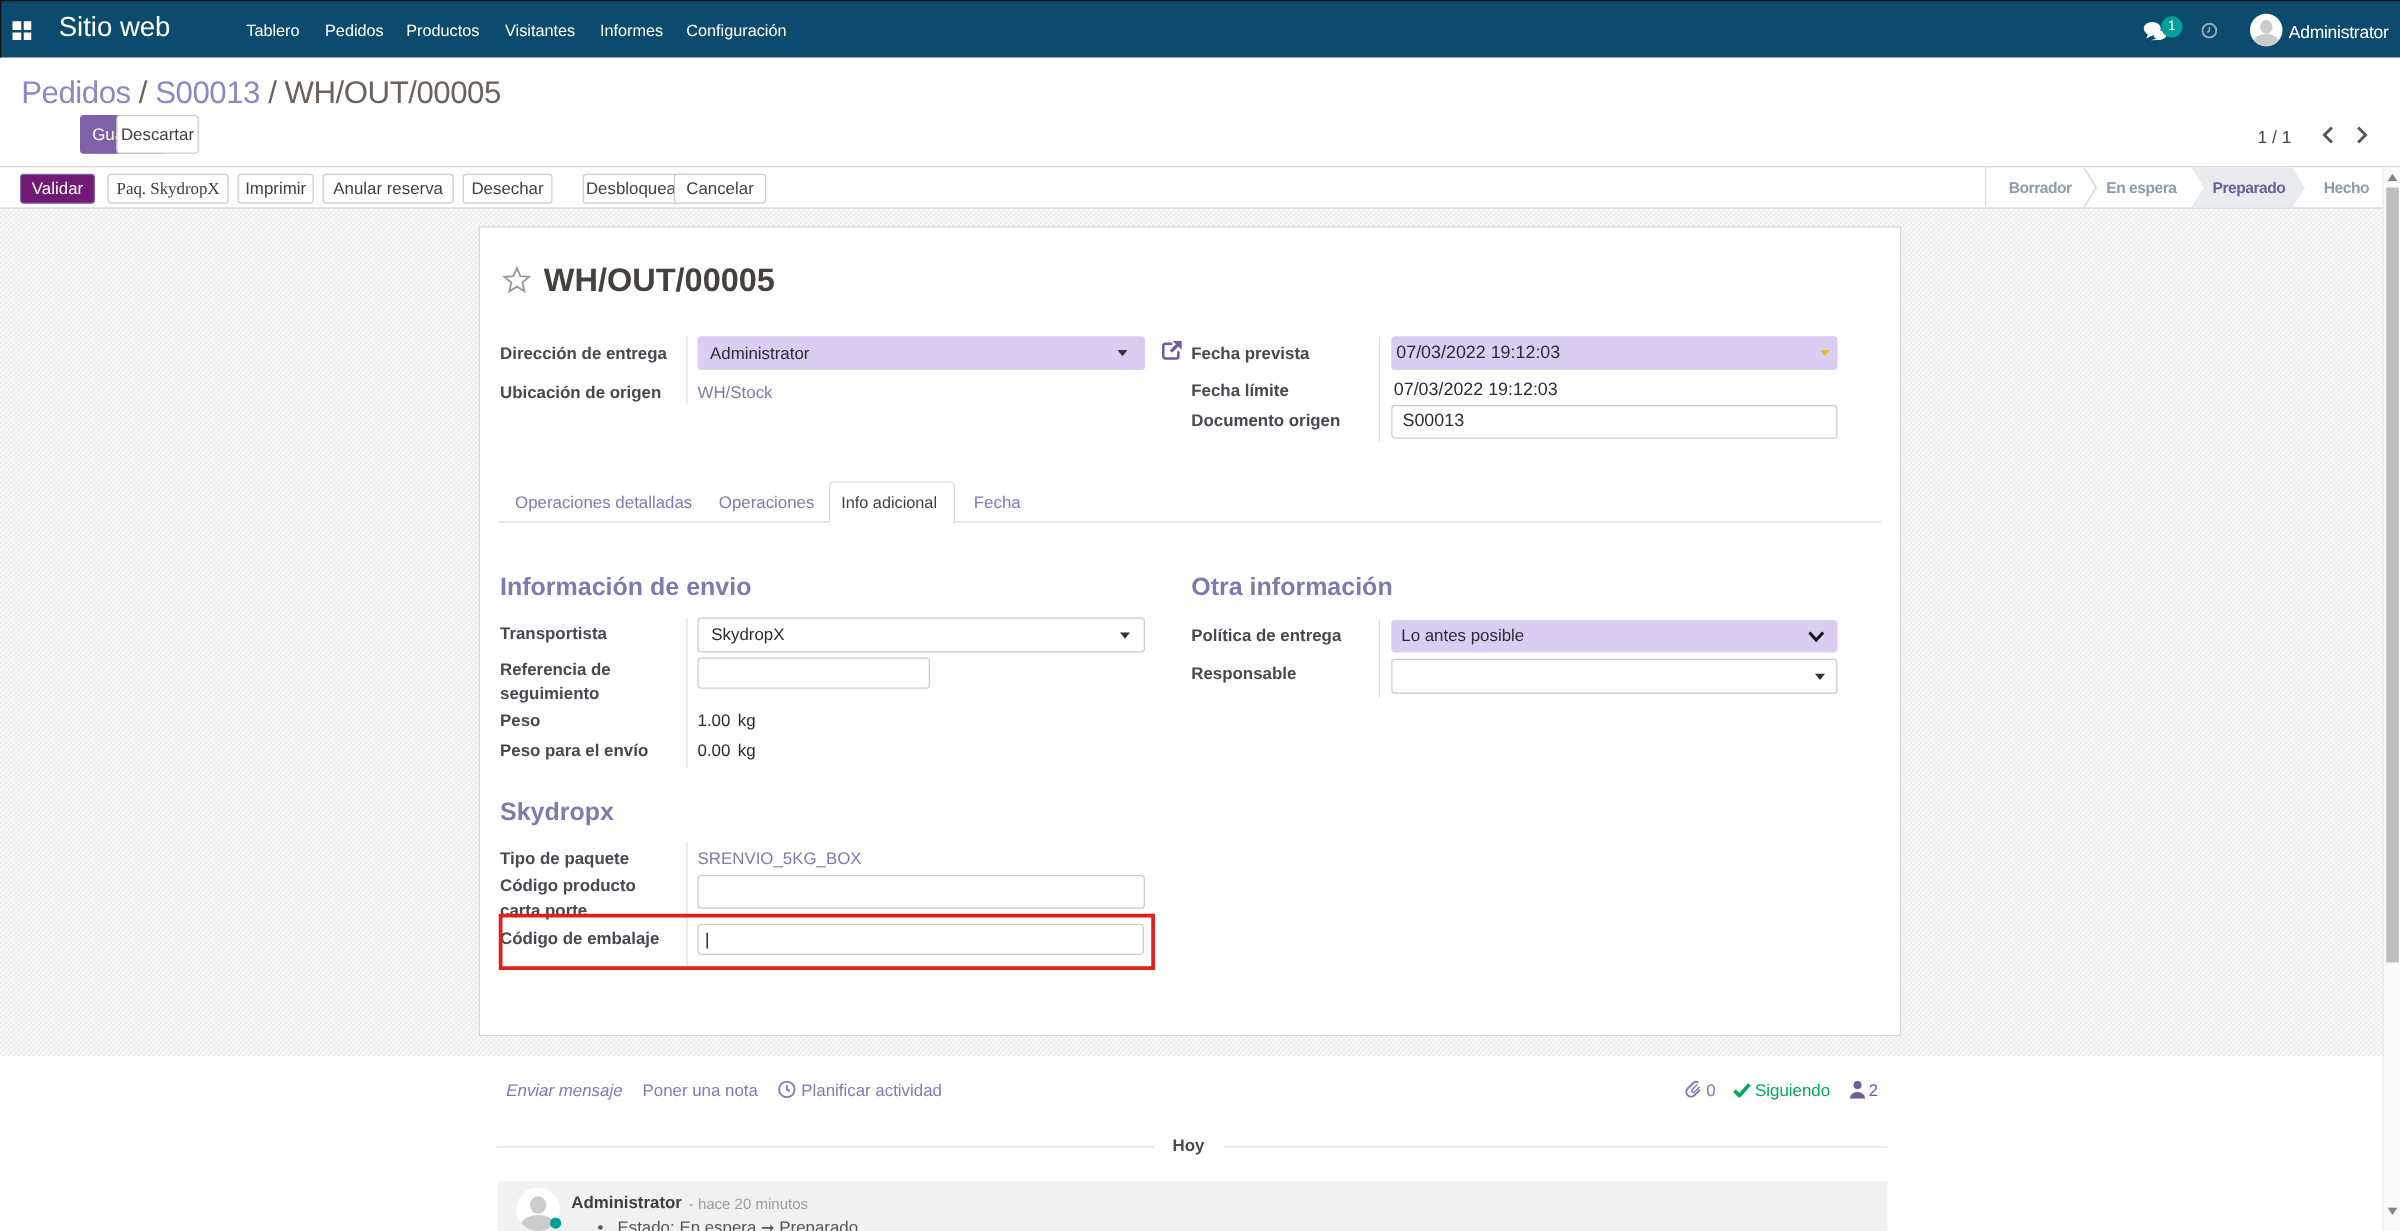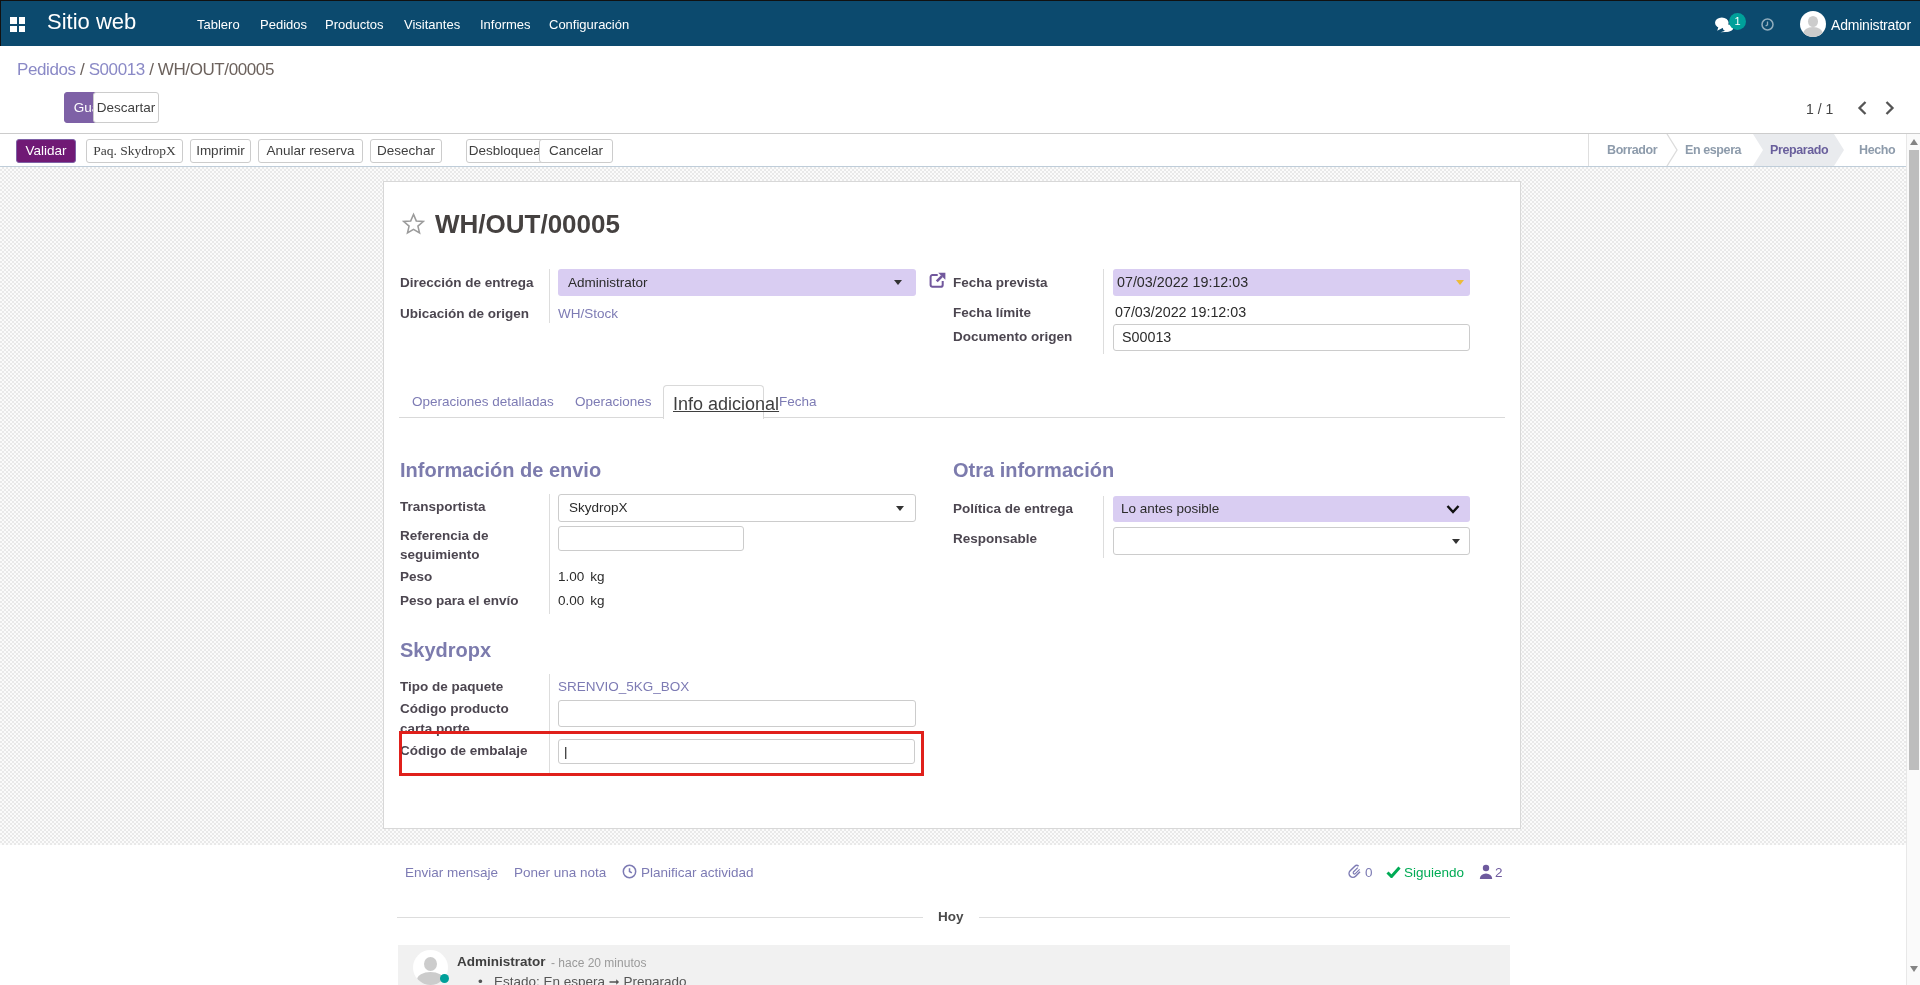--- a/index.html
+++ b/index.html
@@ -12,21 +12,21 @@
 .brand { position:absolute; left:46px; top:8px; color:#fff; font-size:22px; }
 .topmenu { position:absolute; top:16px; color:#fff; font-size:13px; }
 .chaticon { position:absolute; left:0; top:15px; }
 .badge1 { position:absolute; width:17px; height:17px; background:#00a09a; border-radius:50%; color:#fff; font-size:11px; text-align:center; line-height:17px; }
 .avatar { position:absolute; width:26px; height:26px; border-radius:50%; background:#fff; overflow:hidden; }
 .avatar .head { position:absolute; left:8px; top:5px; width:10px; height:11px; border-radius:50%; background:#ccc; }
 .avatar .body { position:absolute; left:3px; top:16px; width:20px; height:14px; border-radius:50% 50% 0 0; background:#ccc; }
 
 
 .crumbrow { position:absolute; left:0; top:47px; width:1920px; height:43px; background:#fff; }
-.crumbs { position:absolute; left:17px; top:13px; font-size:17px; letter-spacing:-0.4px; color:#6c625d; }
+.crumbs { position:absolute; left:17px; top:13px; font-size:25px; letter-spacing:-0.4px; color:#6c625d; }
 .crumbs a { color:#8a89c6; text-decoration:none; }
 
 
 .btnrow { position:absolute; left:0; top:90px; width:1920px; height:44px; background:#fff; border-bottom:1px solid #ccc; }
 .btn { display:inline-block; font-size:13.5px; border-radius:3px; border:1px solid #ccc; background:#fff; color:#404040; text-align:center; }
 .btn-primary { background:#7e61a6; border-color:#7e61a6; color:#fff; }
 .pager { position:absolute; top:11px; font-size:14px; color:#444; }
 
 
 .statusbar { position:absolute; left:0; top:134px; width:1920px; height:33px; background:#fff; border-bottom:1px solid #bfcdd9; }
@@ -164,21 +164,21 @@
     <div class="caret" style="left:1072px; top:98px; border-top-color:#ecbb38;"></div>
     <div class="lbl" style="left:569px; top:123px;">Fecha límite</div>
     <div class="inp" style="left:731px; top:122px; font-size:14.3px;">07/03/2022 19:12:03</div>
     <div class="lbl" style="left:569px; top:147px;">Documento origen</div>
     <div class="inp whiteinp" style="left:729px; top:142px; width:357px; height:27px; line-height:25px; padding-left:8px; font-size:14.3px;">S00013</div>
 
     <div style="position:absolute; left:15px; top:203px; width:1106px; height:33px; border-bottom:1px solid #d9d9d9;"></div>
     <div style="position:absolute; left:28px; top:212px; font-size:13.5px;"><span class="link">Operaciones detalladas</span></div>
     <div style="position:absolute; left:191px; top:212px; font-size:13.5px;"><span class="link">Operaciones</span></div>
     <div style="position:absolute; left:279px; top:203px; width:101px; height:34px; background:#fff; border:1px solid #d9d9d9; border-bottom:none; border-radius:4px 4px 0 0;"></div>
-    <div style="position:absolute; left:289px; top:212px; font-size:18px; color:#3f3f3f;text-decoration:underline;">Info adicional</div>
+    <div style="position:absolute; left:289px; top:212px; font-size:13px; color:#3f3f3f;">Info adicional</div>
     <div style="position:absolute; left:395px; top:212px; font-size:13.5px;"><span class="link">Fecha</span></div>
 
     <div class="sectitle" style="left:16px; top:277px;">Información de envio</div>
     <div class="lbl" style="left:16px; top:317px;">Transportista</div>
     <div class="vline" style="left:165px; top:312px; height:120px;"></div>
     <div class="inp whiteinp" style="left:174px; top:312px; width:358px; height:28px; line-height:26px; padding-left:10px;">SkydropX</div>
     <div class="caret" style="left:512px; top:324px;"></div>
     <div class="lbl" style="left:16px; top:344px; width:145px; line-height:19px;">Referencia de seguimiento</div>
     <div class="inp whiteinp" style="left:174px; top:344px; width:186px; height:25px;"></div>
     <div class="lbl" style="left:16px; top:387px;">Peso</div>
@@ -204,21 +204,21 @@
     <div class="lbl" style="left:16px; top:517px; width:112px; line-height:20px;">Código producto carta porte</div>
     <div class="inp whiteinp" style="left:174px; top:518px; width:358px; height:27px;"></div>
     <div class="lbl" style="left:16px; top:561px;">Código de embalaje</div>
     <div class="inp whiteinp" style="left:174px; top:557px; width:357px; height:25px; line-height:23px; padding-left:5px; color:#111;">|</div>
 
     <div style="position:absolute; left:15px; top:549px; width:525px; height:45px; border:3px solid #e0201b;"></div>
   </div>
 </div>
 
 <div class="chatter" id="chatter">
-  <div style="position:absolute; left:405px; top:20px; font-size:13.5px;"><span class="link">Enviar mensaje</span></div>
+  <div style="position:absolute; left:405px; top:20px; font-size:13.5px;font-style:italic;"><span class="link">Enviar mensaje</span></div>
   <div style="position:absolute; left:514px; top:20px; font-size:13.5px;"><span class="link">Poner una nota</span></div>
   <svg style="position:absolute; left:622px; top:19px;" width="15" height="15" viewBox="0 0 16 16">
       <circle cx="8" cy="8" r="6.6" fill="none" stroke="#7d7bb4" stroke-width="1.6"></circle>
       <path d="M8 4.5 V8 L10.5 9.5" fill="none" stroke="#7d7bb4" stroke-width="1.6"></path>
     </svg>
   <div style="position:absolute; left:641px; top:20px; font-size:13.5px;"><span class="link">Planificar actividad</span></div>
 
   <svg style="position:absolute; left:1347px; top:18px;" width="16" height="17" viewBox="0 0 16 17">
       <path d="M11.6 3.2 a2.7 2.7 0 0 0 -3.8 0 L3.2 7.8 a3.8 3.8 0 0 0 5.4 5.4 L13 8.8" fill="none" stroke="#7d7bb4" stroke-width="1.5"></path>
       <path d="M10.8 4.6 L6.4 9 a1.3 1.3 0 0 0 1.8 1.8 L12.6 6.4" fill="none" stroke="#7d7bb4" stroke-width="1.2"></path>

